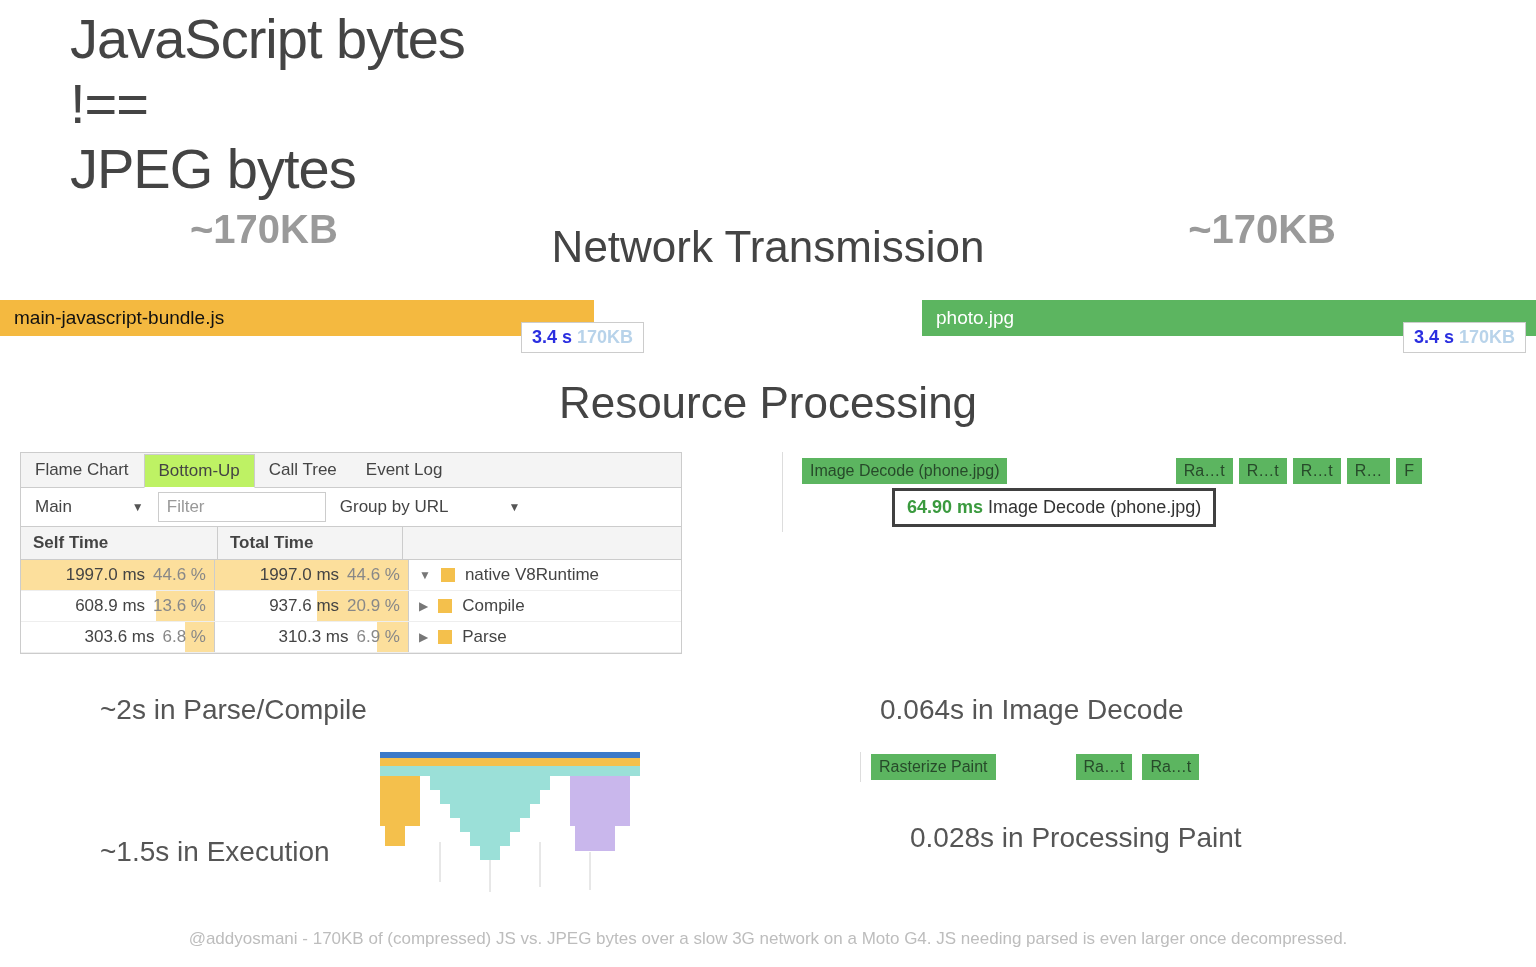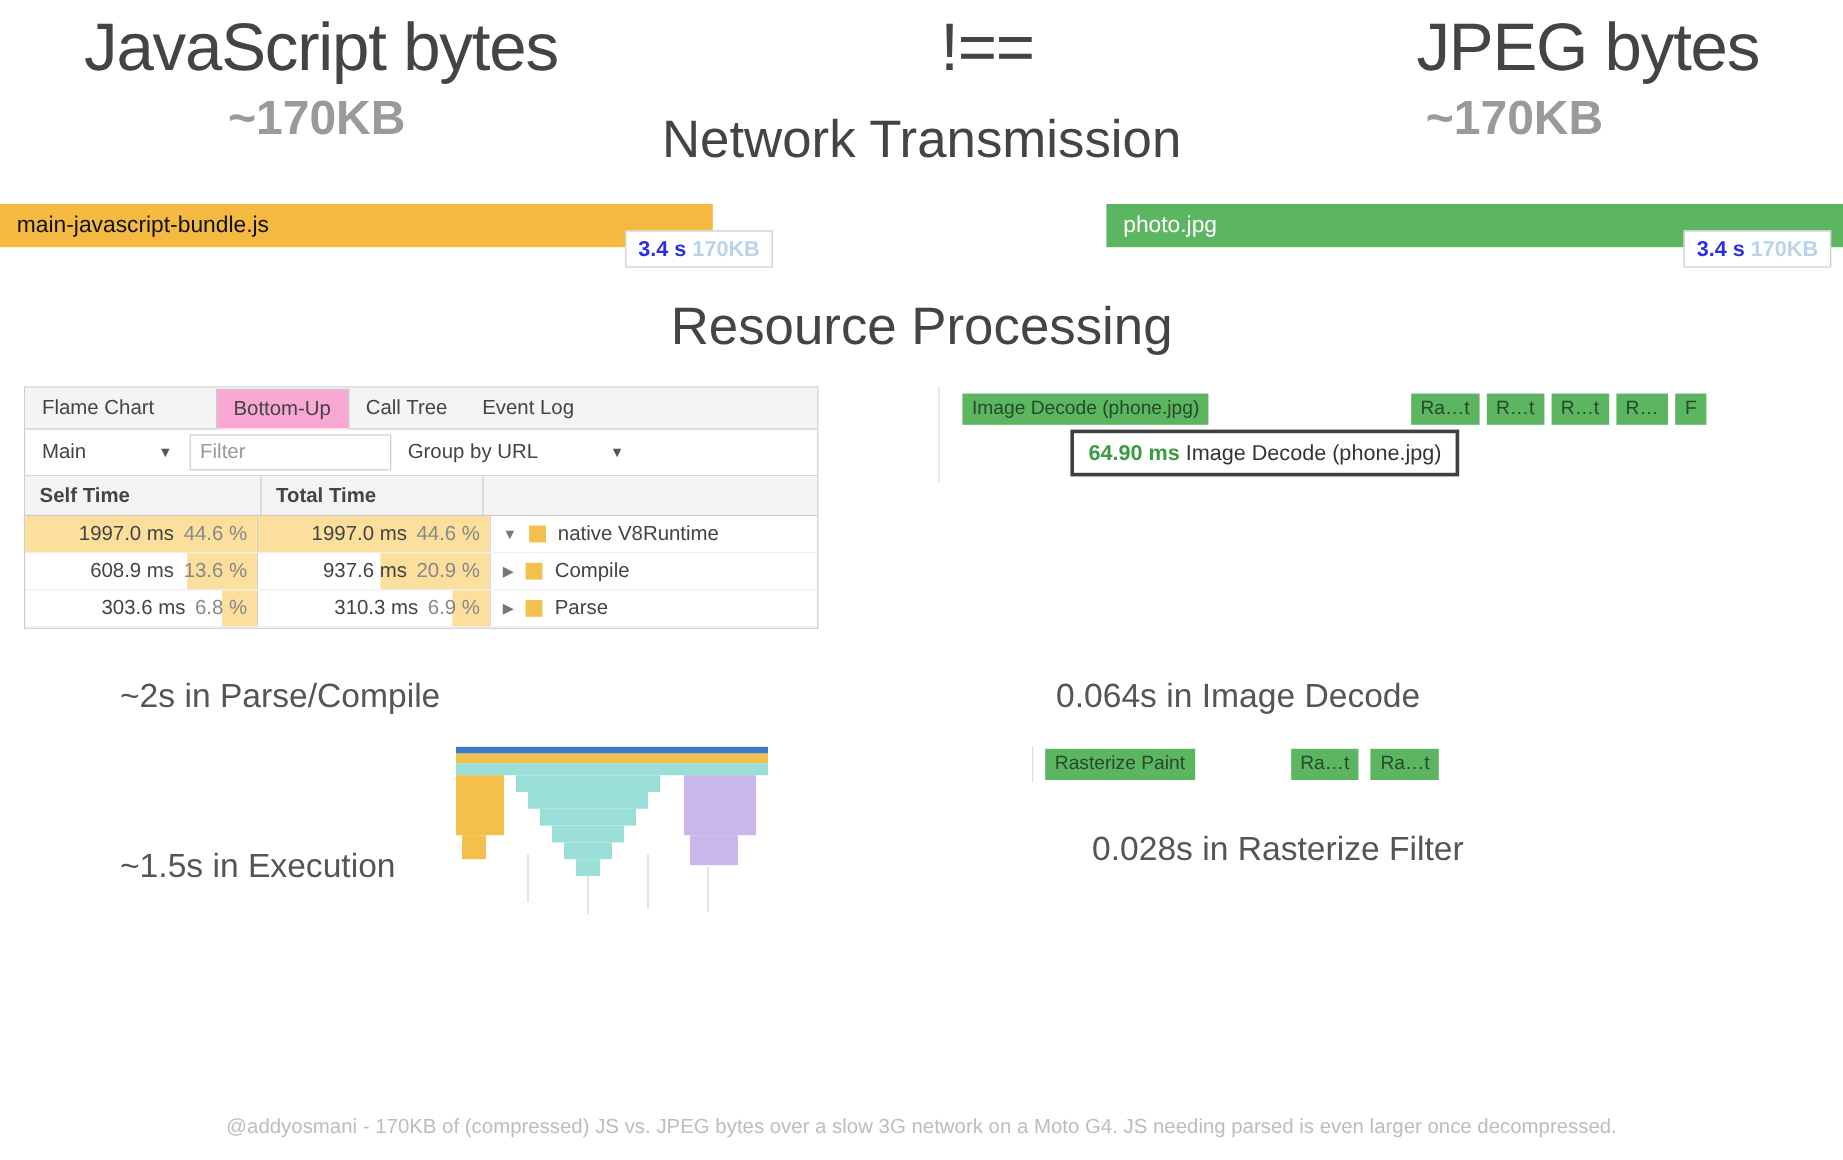--- a/index.html
+++ b/index.html
@@ -12,21 +12,21 @@
   .bar-wrap{position:relative;}
   .bar{height:36px;display:flex;align-items:center;padding-left:14px;font-size:19px;color:#111;}
   .bar.yellow{background:#f4b940;width:580px;}
   .bar.green{background:#5cb560;color:#fff;width:600px;}
   .badge{position:absolute;background:#fff;border:1px solid #ccc;padding:4px 10px;font-size:18px;right:-60px;top:22px;}
   .badge .t{color:#2a2ee0;font-weight:700;}
   .badge .s{color:#b8d3ea;font-weight:600;}
   .panel{border:1px solid #ccc;width:660px;margin-left:20px;background:#fff;font-size:17px;color:#444;}
   .tabs{display:flex;background:#f4f4f4;border-bottom:1px solid #ccc;align-items:center;}
   .tab{padding:6px 14px;border-right:1px solid #f4f4f4;}
-  .tab.active{background:#f9a8d4;border:1px solid #ccc;border-bottom-color:#fff;position:relative;top:1px;margin-left:36px;}
+  .tab.active{background:#bef264;border:1px solid #ccc;border-bottom-color:#fff;position:relative;top:1px;}
   .filter-row{display:flex;align-items:center;border-bottom:1px solid #ccc;}
   .drop{padding:6px 14px;display:flex;align-items:center;gap:60px;}
   .caret{font-size:12px;color:#555;}
   .finput{border:1px solid #ccc;padding:4px 8px;color:#999;width:150px;margin:4px 0;}
   .cols{display:flex;background:#f4f4f4;border-bottom:1px solid #ccc;font-weight:bold;}
   .cols div{padding:6px 12px;border-right:1px solid #ccc;}
   .row{display:flex;border-bottom:1px solid #eee;}
   .cell{padding:5px 0;display:flex;align-items:center;}
   .cell.st{width:185px;justify-content:flex-end;padding-right:8px;position:relative;}
   .cell.tt{width:185px;justify-content:flex-end;padding-right:8px;border-left:1px solid #ccc;border-right:1px solid #ccc;position:relative;}
@@ -42,21 +42,21 @@
   .gblock{background:#5cb560;color:#274a2a;font-size:16px;padding:4px 8px;display:inline-block;}
   .tooltip{position:absolute;background:#fff;border:3px solid #404040;padding:6px 12px;font-size:18px;left:110px;top:36px;}
   .tooltip .g{color:#3a9a3e;font-weight:600;}
   .flame{width:260px;height:140px;position:relative;overflow:hidden;}
   .footnote{position:absolute;bottom:18px;left:0;right:0;text-align:center;font-size:17px;color:#bdbdbd;}
 </style>
 </head>
 <body>
 <div class="slide">
 
-<div class="h-row" style="padding-top:6px;">
+<div class="h-row" style="padding-top:6px;flex-direction:column;">
   <span class="big">JavaScript bytes</span>
   <span class="big" style="font-weight:500">!==</span>
   <span class="big">JPEG bytes</span>
 </div>
 <div class="h-row" style="margin-top:6px;padding:0 200px 0 190px;align-items:flex-start;">
   <span class="size">~170KB</span>
   <span class="size">~170KB</span>
 </div>
 
 <div class="section-title" style="margin-top:-30px;">Network Transmission</div>
@@ -225,19 +225,19 @@
   <div style="flex:1;padding-left:80px;">
     <div style="display:flex;gap:10px;align-items:center;margin-left:80px;">
       <span style="border-left:1px solid #ddd;height:30px;"></span>
       <span class="gblock">Rasterize Paint</span>
       <span style="width:60px;"></span>
       <span id="raster-small" style="display:flex;gap:10px;">
             <span class="gblock">Ra…t</span>
             <span class="gblock">Ra…t</span>
           </span>
     </div>
-    <div class="stat" style="margin-left:130px;margin-top:40px;">0.028s in Rasterize Filter</div>
+    <div class="stat" style="margin-left:130px;margin-top:40px;">0.028s in Processing Paint</div>
   </div>
 </div>
 
 <div class="footnote">@addyosmani - 170KB of (compressed) JS vs. JPEG bytes over a slow 3G network on a Moto G4. JS needing parsed is even larger once decompressed.</div>
 
 </div>
 
 </body></html>

